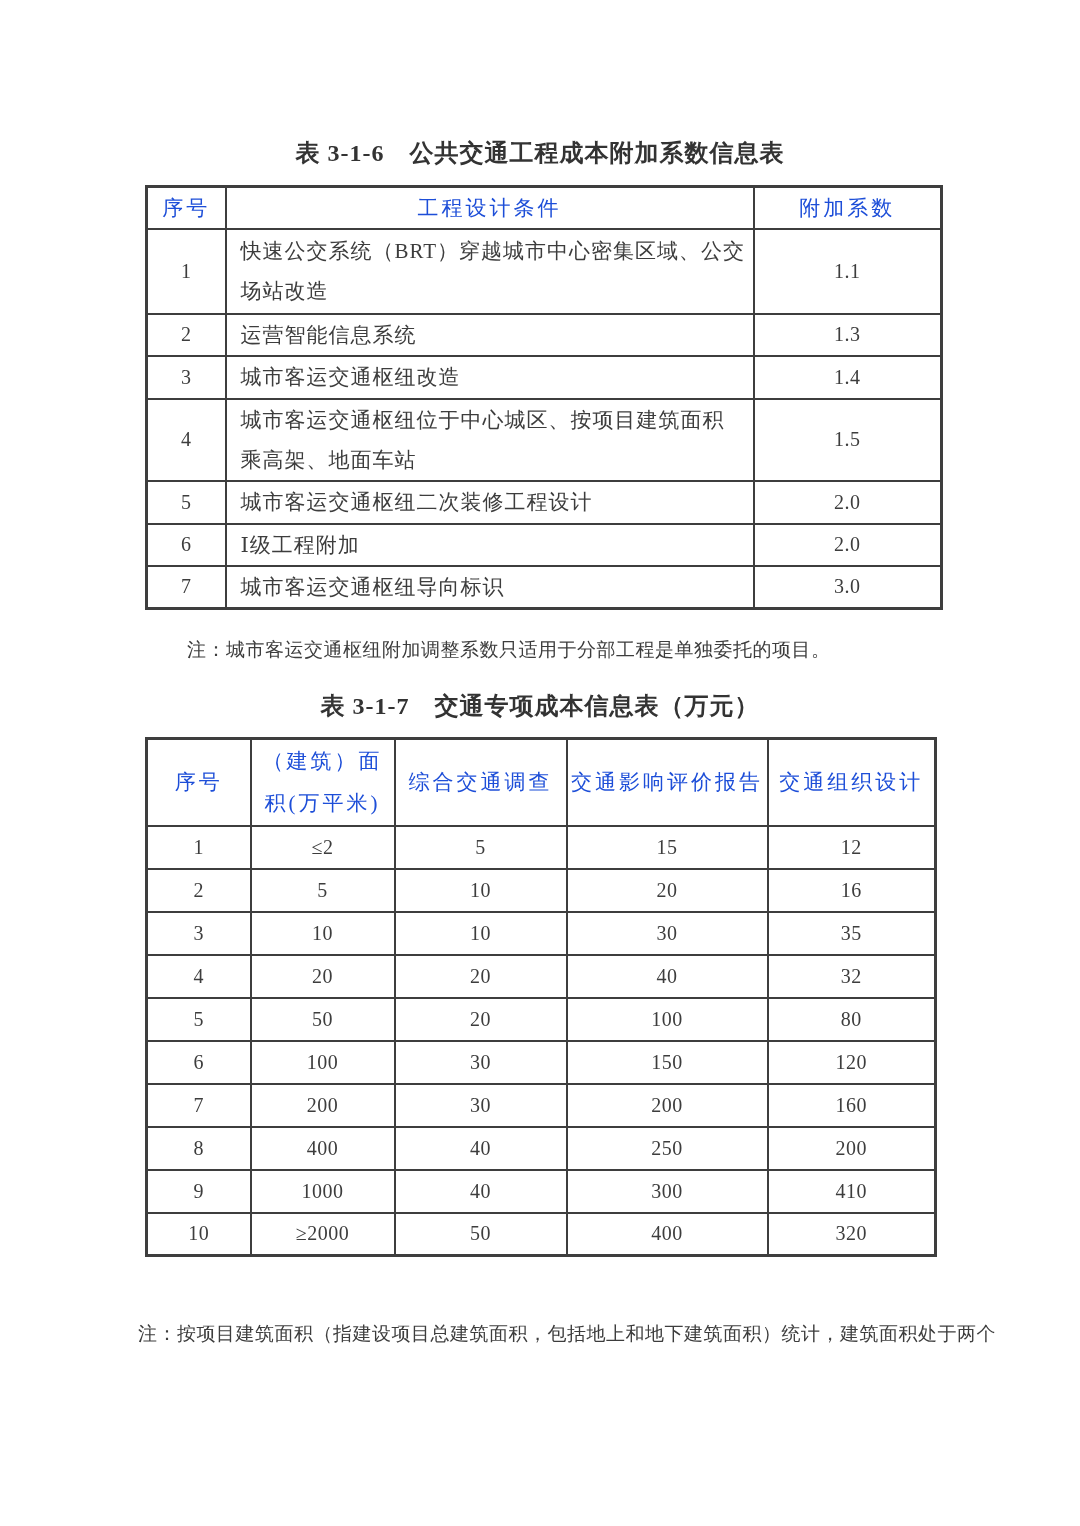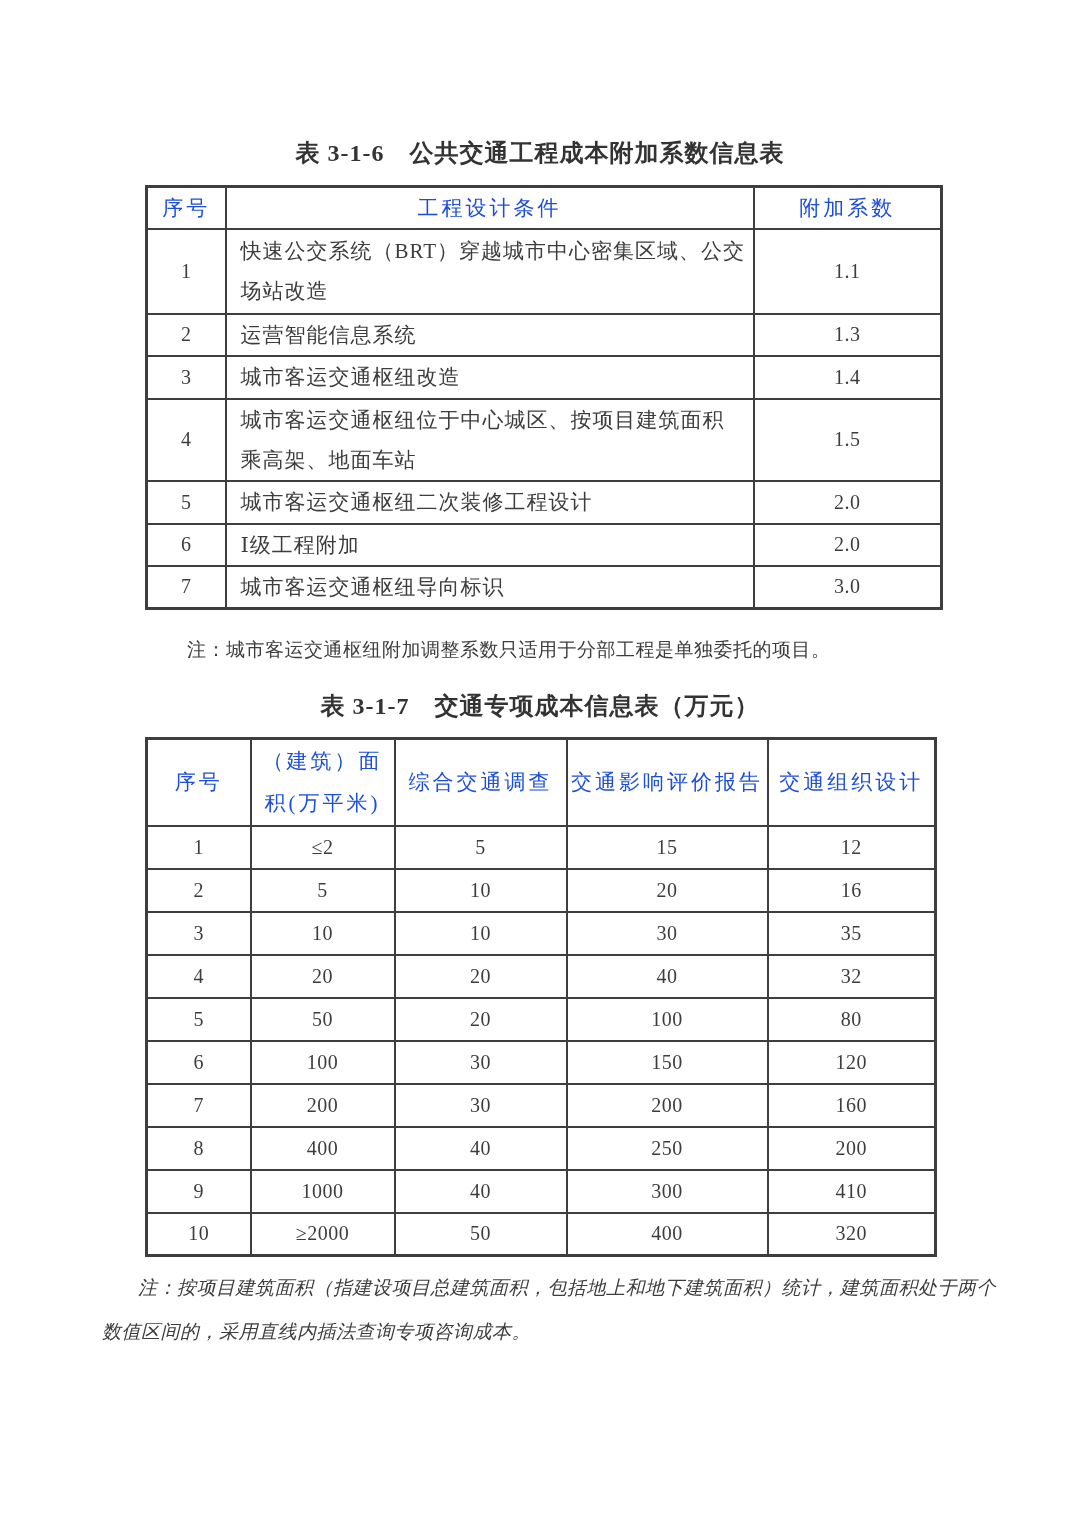--- a/index.html
+++ b/index.html
@@ -72,21 +72,21 @@
     letter-spacing: 2px;
   }
   .note {
     position: absolute;
     font-size: 19px;
     letter-spacing: 0.5px;
     color: #3d3d3d;
     white-space: nowrap;
   }
   #note1 { left: 187px; top: 637px; }
-  #note2 { left: 102px; top: 1266px; line-height: 44px; font-style: italic; }
+  #note2 { left: 102px; top: 1312px; line-height: 44px; }
   #note2 .indent { margin-left: 36px; }
 </style>
 </head>
 <body>
 
 <div class="page">
 
   <div class="doc-title" id="title1">表 3-1-6　公共交通工程成本附加系数信息表</div>
 
   <table id="table1">
@@ -230,16 +230,15 @@
         <td class="num">≥2000</td>
         <td class="num">50</td>
         <td class="num">400</td>
         <td class="num">320</td>
       </tr>
     </tbody>
   </table>
 
   <div class="note" id="note2">
     <div class="indent">注：按项目建筑面积（指建设项目总建筑面积，包括地上和地下建筑面积）统计，建筑面积处于两个</div>
-    <div>数值区间的，采用直线内插法查询专项咨询成本。</div>
   </div>
 
 </div>
 
 </body></html>

